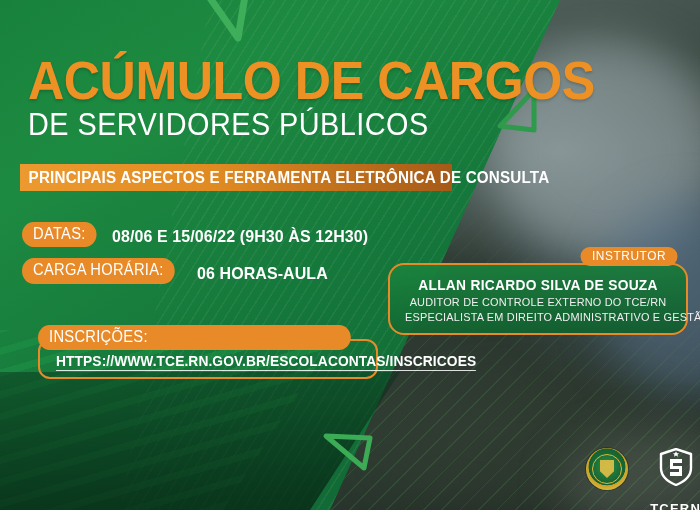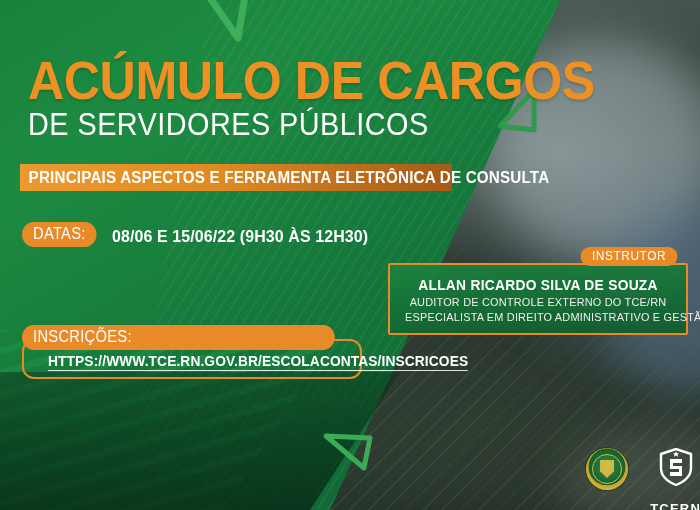--- a/index.html
+++ b/index.html
@@ -133,46 +133,46 @@
   .yt{
     display:inline-block;width:17px;height:12px;background:#ffffff;border-radius:3px;
     position:relative;flex:none;
   }
   .yt::after{
     content:"";position:absolute;left:6px;top:3px;
     border-left:5px solid #0e6e33;border-top:3px solid transparent;border-bottom:3px solid transparent;
   }
 
   
-  .insc{position:absolute;left:22px;top:325px;width:340px;}
+  .insc{position:absolute;left:38px;top:325px;width:340px;}
   .insc .pill{position:relative;z-index:3;}
   .urlbox{
     margin-top:-11px;
     border:2px solid #E98A28;
     border-radius:12px;
-    padding:11px 10px 6px 24px;
+    padding:11px 10px 6px 16px;
     background:transparent;
   }
   .urlbox span{
     color:#ffffff;font-size:14.5px;font-weight:bold;letter-spacing:0.1px;
     border-bottom:1.5px solid rgba(255,255,255,0.85);
     transform:scaleX(0.95);transform-origin:left center;display:inline-block;
     white-space:nowrap;padding-bottom:1px;
   }
 
   
   .instr-badge{
     position:absolute;left:578px;top:247px;
     background:#E98A28;color:#fff;border-radius:11px;
     font-size:12.5px;letter-spacing:0.6px;padding:2px 12px 3px 12px;
     z-index:4;transform:scaleX(0.95);
   }
   .instr-card{
     position:absolute;left:388px;top:263px;width:300px;
-    border:2px solid #E98A28;border-radius:2px;
+    border:2px solid #E98A28;border-radius:16px;
     background:linear-gradient(175deg, rgba(26,133,62,0.92), rgba(16,92,45,0.92));
     padding:12px 8px 10px 8px;
     text-align:center;
   }
   .instr-name{
     color:#fff;font-size:14.5px;font-weight:bold;letter-spacing:0.3px;
     transform:scaleX(0.95);white-space:nowrap;
   }
   .instr-line{
     color:#f0f0f0;font-size:11.5px;font-weight:300;letter-spacing:0.2px;
@@ -242,20 +242,26 @@
 
   <div class="banner">
     <span>PRINCIPAIS ASPECTOS E FERRAMENTA ELETRÔNICA DE CONSULTA</span>
   </div>
 
   <div class="info">
     <div class="row">
       <div class="pill">DATAS:</div>
       <div class="rowval">
         <span>08/06 E 15/06/22 (9H30 ÀS 12H30)</span>
+      </div>
+    </div>
+    <div class="row">
+      <div class="pill">CARGA HORÁRIA:</div>
+      <div class="rowval">
+        <span>06 HORAS-AULA</span>
       </div>
     </div>
   </div>
 
   <div class="insc">
     <div class="pill">INSCRIÇÕES:</div>
     <div class="urlbox">
       <span>HTTPS://WWW.TCE.RN.GOV.BR/ESCOLACONTAS/INSCRICOES</span>
     </div>
   </div>

